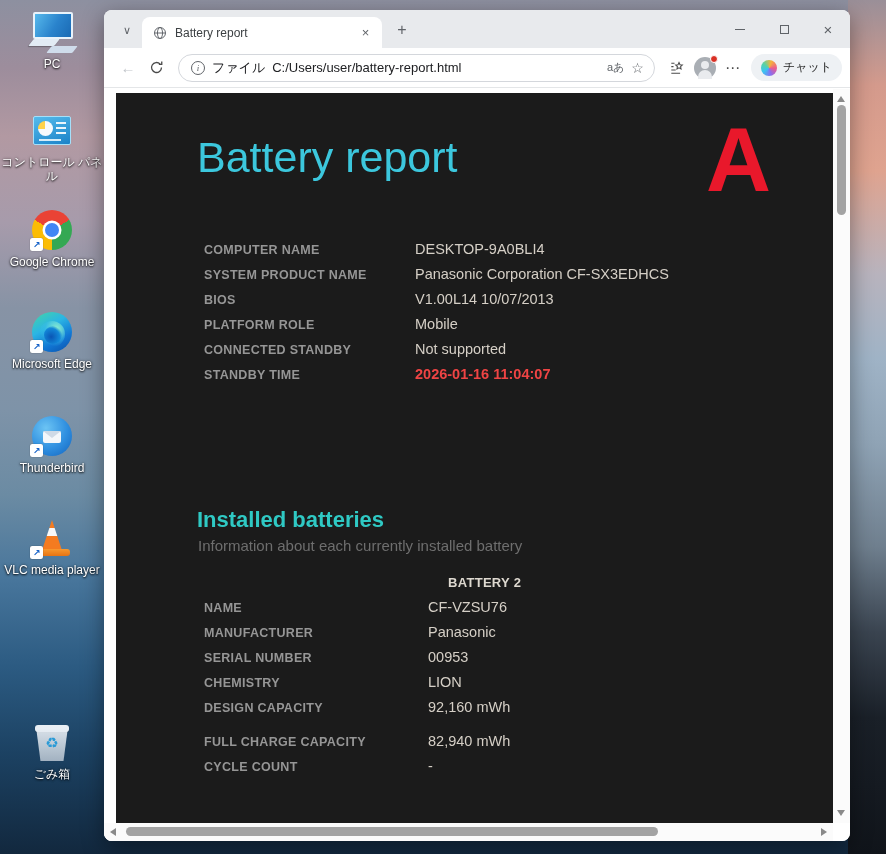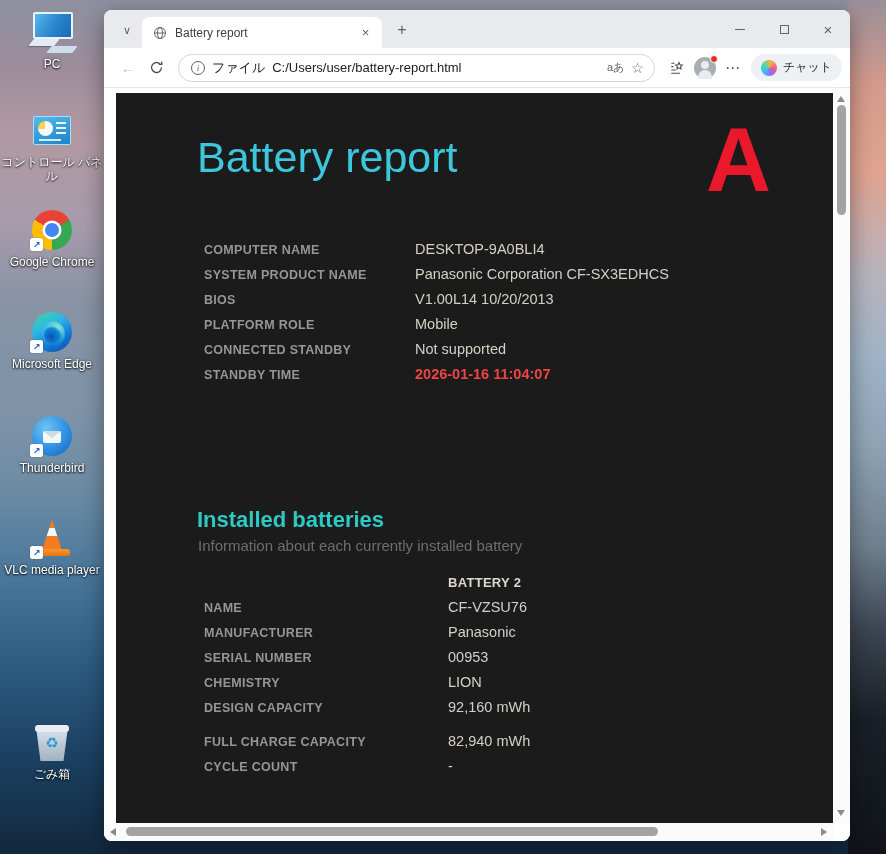--- a/index.html
+++ b/index.html
@@ -148,21 +148,21 @@
   .report-title { position:absolute; left:81px; top:40px; font-size:43px; font-weight:300;
     color:var(--title,#3cc7dd); letter-spacing:0; }
   .watermark { position:absolute; left:590px; top:22px; font-size:90px; font-weight:bold;
     color:var(--watermark,#e9182b); line-height:1; }
 
   .sysinfo { position:absolute; left:0; top:148px; right:0; }
   .battrows { position:absolute; left:0; top:506px; right:0; }
   .irow { display:flex; align-items:baseline; height:25px; padding-left:88px; }
   .ilabel { width:211px; font-size:12.5px; font-weight:bold; color:var(--label,#969696);
     letter-spacing:.3px; flex:0 0 auto; }
-  .battrows .ilabel { width:244px; }
+  .battrows .ilabel { width:224px; }
   .ivalue { font-size:14.5px; color:var(--value,#d5cfc6); }
   .irow.bold-val .ivalue { font-weight:bold; color:#ef4444; }
   .irow.gap { margin-top:9px; }
 
   .section-h { position:absolute; left:81px; top:414px; font-size:22px; font-weight:bold;
     color:var(--section,#2fc9c4); }
   .section-sub { position:absolute; left:82px; top:444px; font-size:15px; color:#6e6e6e; }
   .batt-col-h { position:absolute; left:332px; top:482px; font-size:13px; font-weight:bold;
     color:#ded9d0; letter-spacing:.3px; }
 
@@ -317,21 +317,21 @@
         <div class="irow">
           <span class="ilabel">COMPUTER NAME</span>
           <span class="ivalue">DESKTOP-9A0BLI4</span>
         </div>
         <div class="irow">
           <span class="ilabel">SYSTEM PRODUCT NAME</span>
           <span class="ivalue">Panasonic Corporation CF-SX3EDHCS</span>
         </div>
         <div class="irow">
           <span class="ilabel">BIOS</span>
-          <span class="ivalue">V1.00L14 10/20/2013</span>
+          <span class="ivalue">V1.00L14 10/07/2013</span>
         </div>
         <div class="irow">
           <span class="ilabel">PLATFORM ROLE</span>
           <span class="ivalue">Mobile</span>
         </div>
         <div class="irow">
           <span class="ilabel">CONNECTED STANDBY</span>
           <span class="ivalue">Not supported</span>
         </div>
         <div class="irow bold-val">

